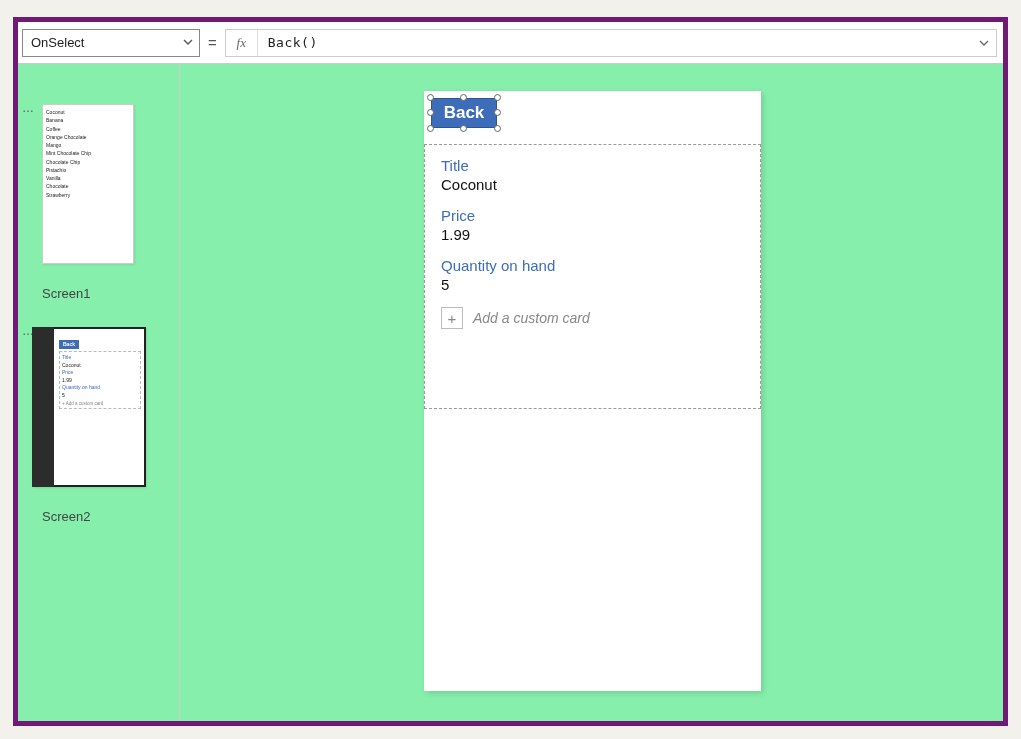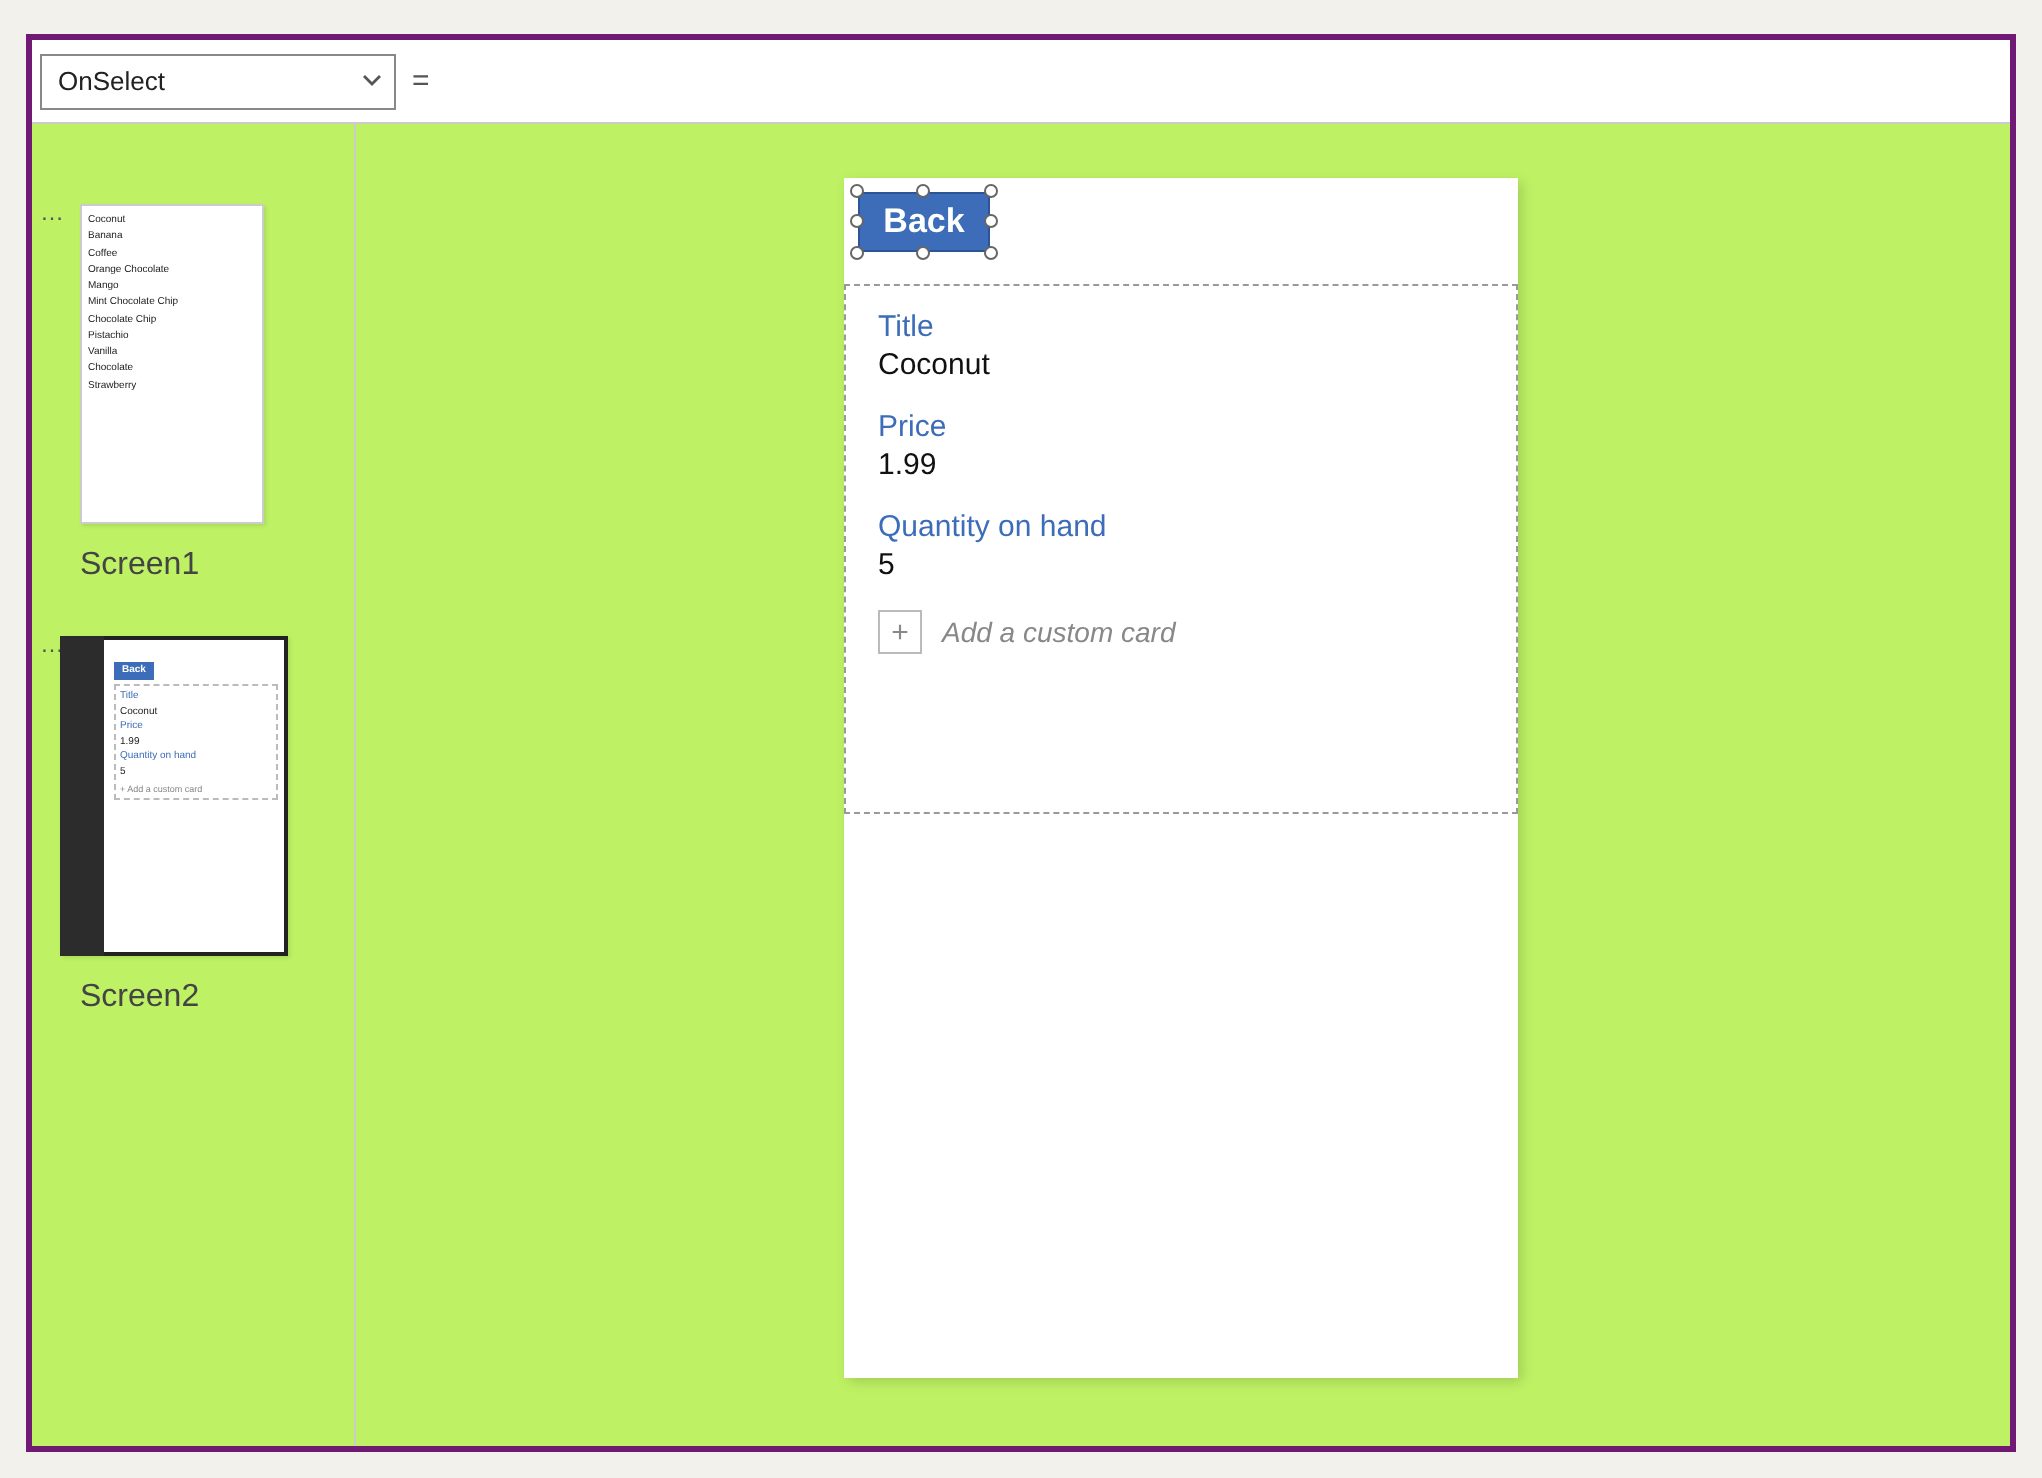--- a/index.html
+++ b/index.html
@@ -10,22 +10,22 @@
     height: 739px;
     position: relative;
     overflow: hidden;
   }
   .outer {
     position: absolute;
     left: 13px;
     top: 17px;
     right: 13px;
     bottom: 13px;
-    border: 3px solid #701a75;
-    background: #bef264;
+    border: 5px solid #701a75;
+    background: #86efac;
     overflow: hidden;
   }
 
   
   .formula-bar {
     background: #fff;
     height: 42px;
     border-bottom: 1px solid #ccc;
     display: flex;
     align-items: center;
@@ -135,22 +135,22 @@
   }
   .thumb-content-shift {
     margin-left: 22px;
     height: 100%;
     background: #fff;
     padding: 3px 3px;
     position: relative;
   }
   .thumb-label {
     margin-left: 24px;
-    margin-top: 12px;
-    font-size: 16px;
+    margin-top: 22px;
+    font-size: 13px;
     color: #444;
   }
 
   .t1-line {
     font-size: 5px;
     color: #222;
     line-height: 1.65;
     white-space: nowrap;
   }
 
@@ -273,20 +273,29 @@
   <div class="formula-bar">
     <div class="prop-select">
       <span>OnSelect</span>
       <span>
         <svg class="chev" viewBox="0 0 10 10">
             <path d="M1 3 L5 7 L9 3" fill="none" stroke="#555" stroke-width="1.4"></path>
           </svg>
       </span>
     </div>
     <div class="equals">=</div>
+    <div class="fx-box">
+      <div class="fx-label">fx</div>
+      <div class="fx-input">Back()</div>
+      <div class="fx-chevron">
+        <svg class="chev" viewBox="0 0 10 10">
+            <path d="M1 3 L5 7 L9 3" fill="none" stroke="#666" stroke-width="1.4"></path>
+          </svg>
+      </div>
+    </div>
   </div>
 
   <div class="main">
 
     <div class="sidebar">
 
       <div class="thumb-slot">
         <div class="thumb-dots">…</div>
         <div class="thumb-card">
           <div class="t1-line">Coconut</div>

